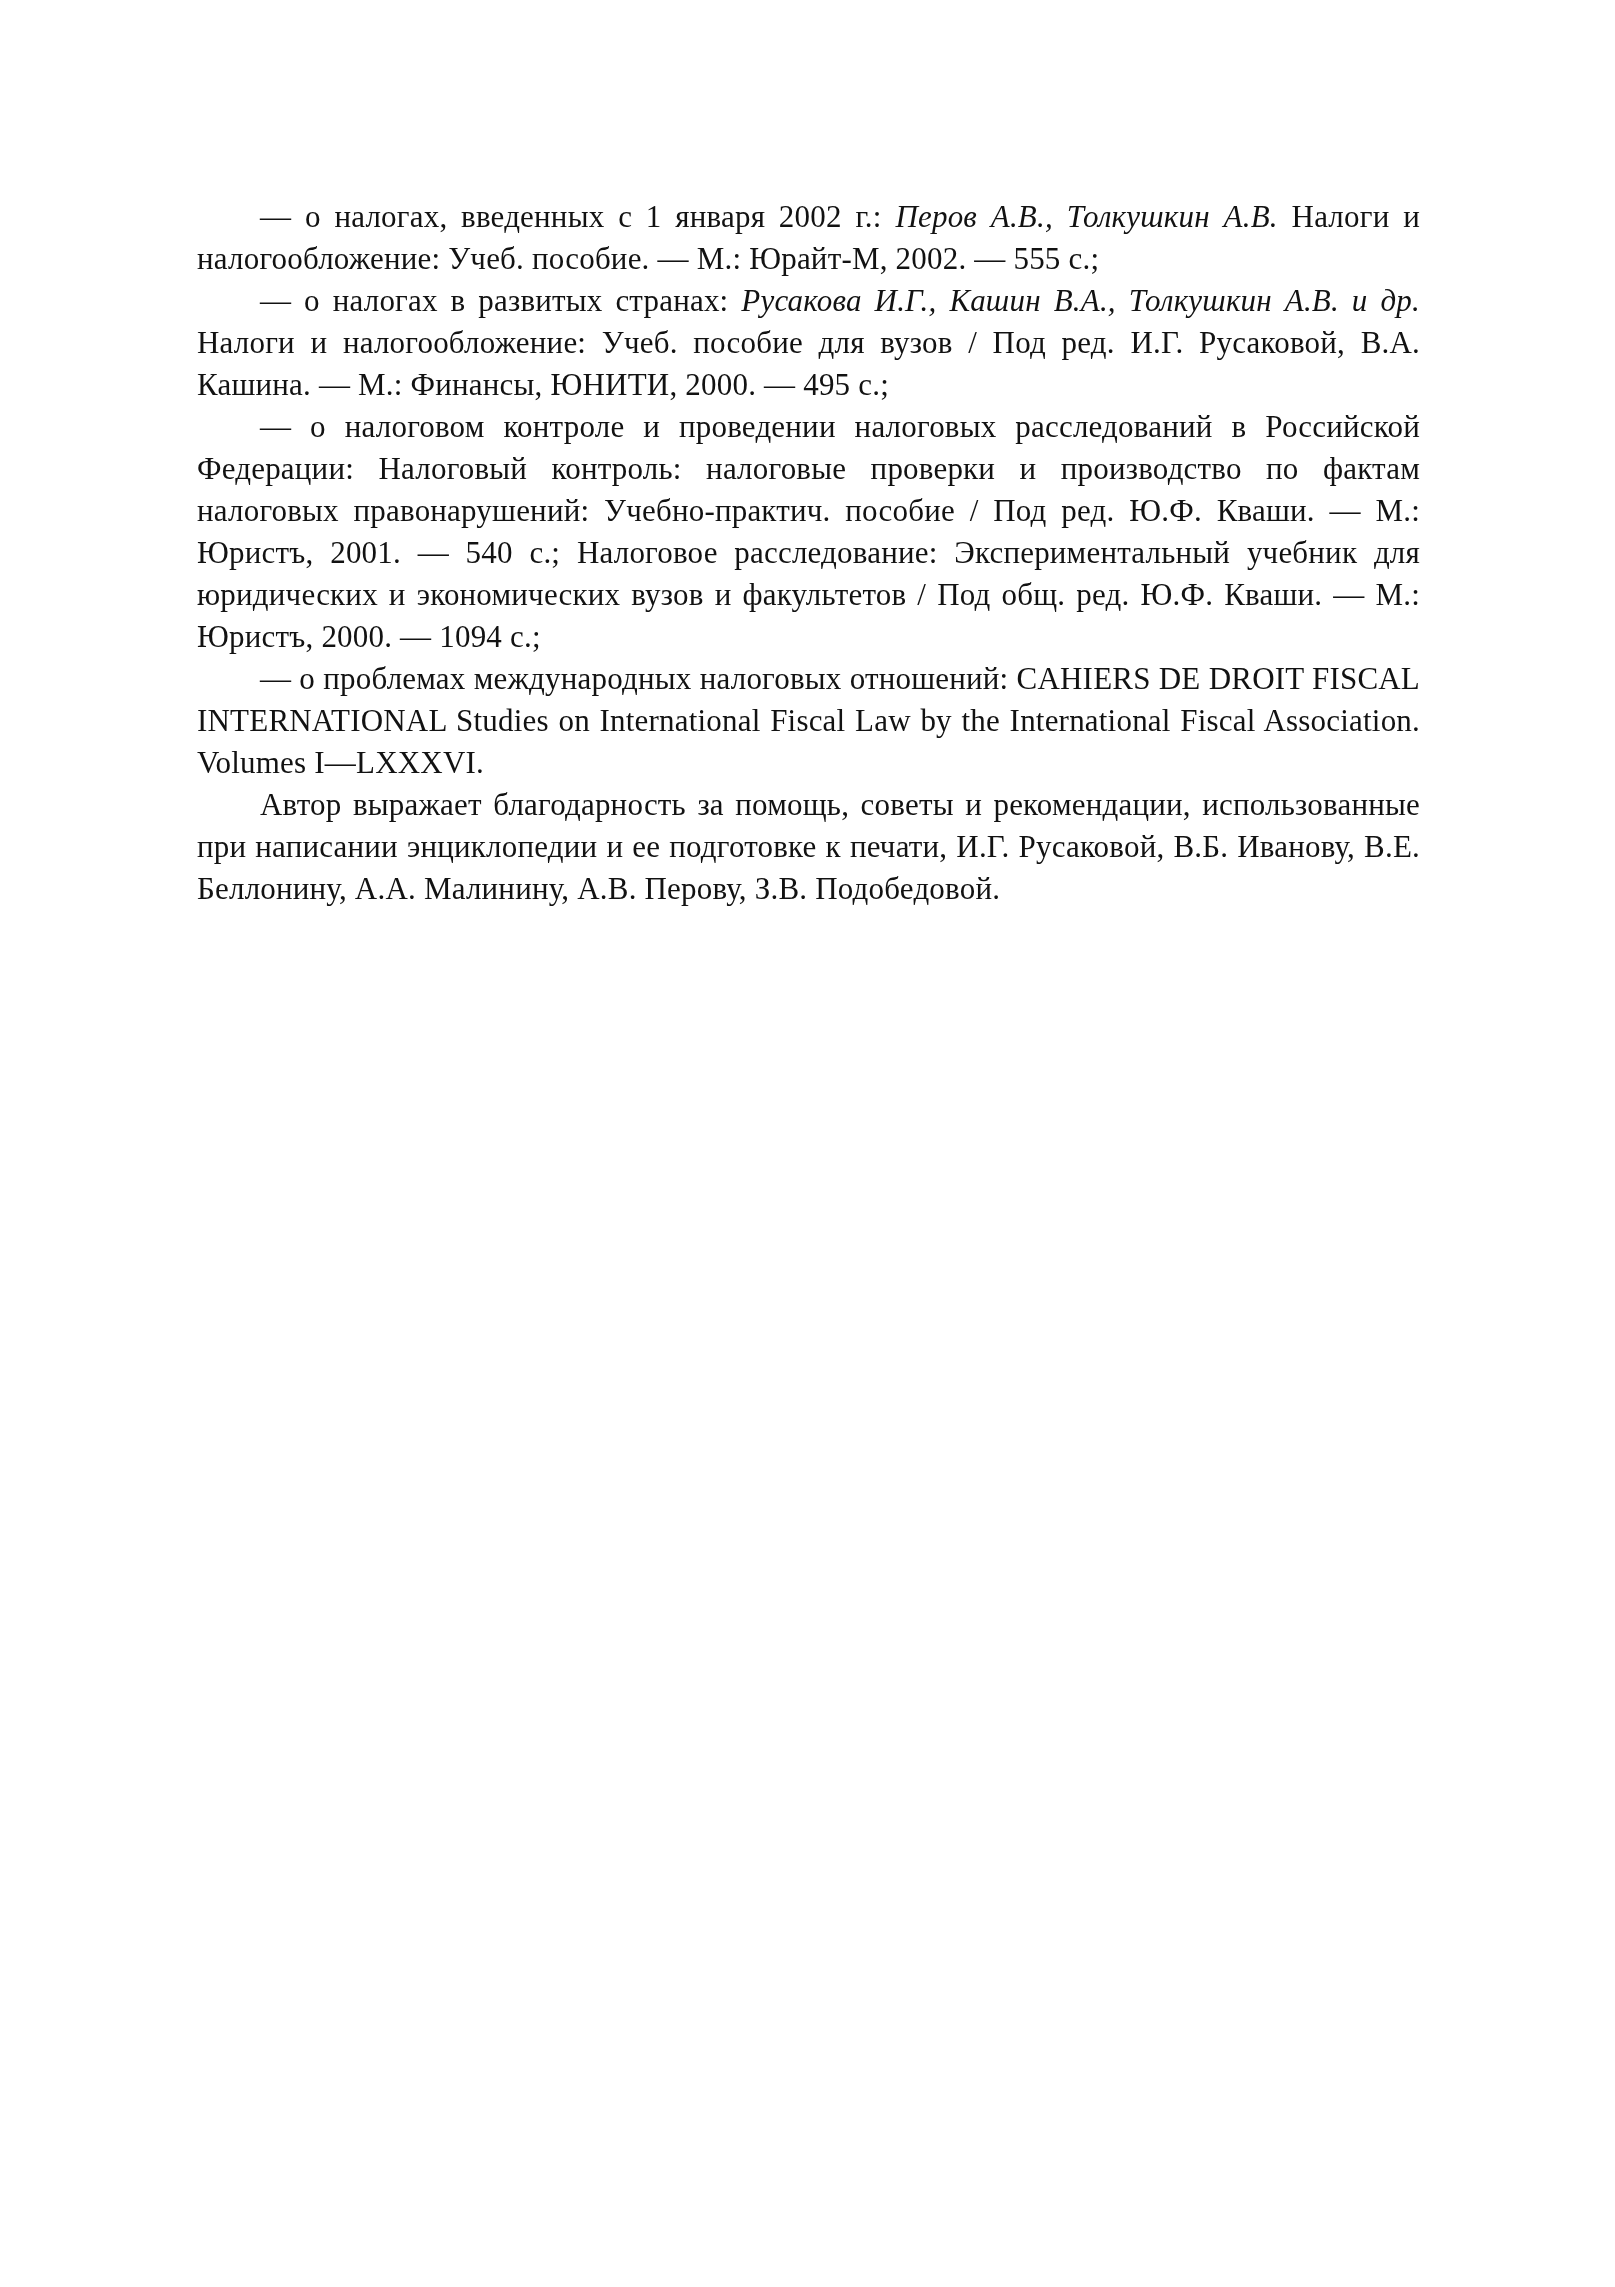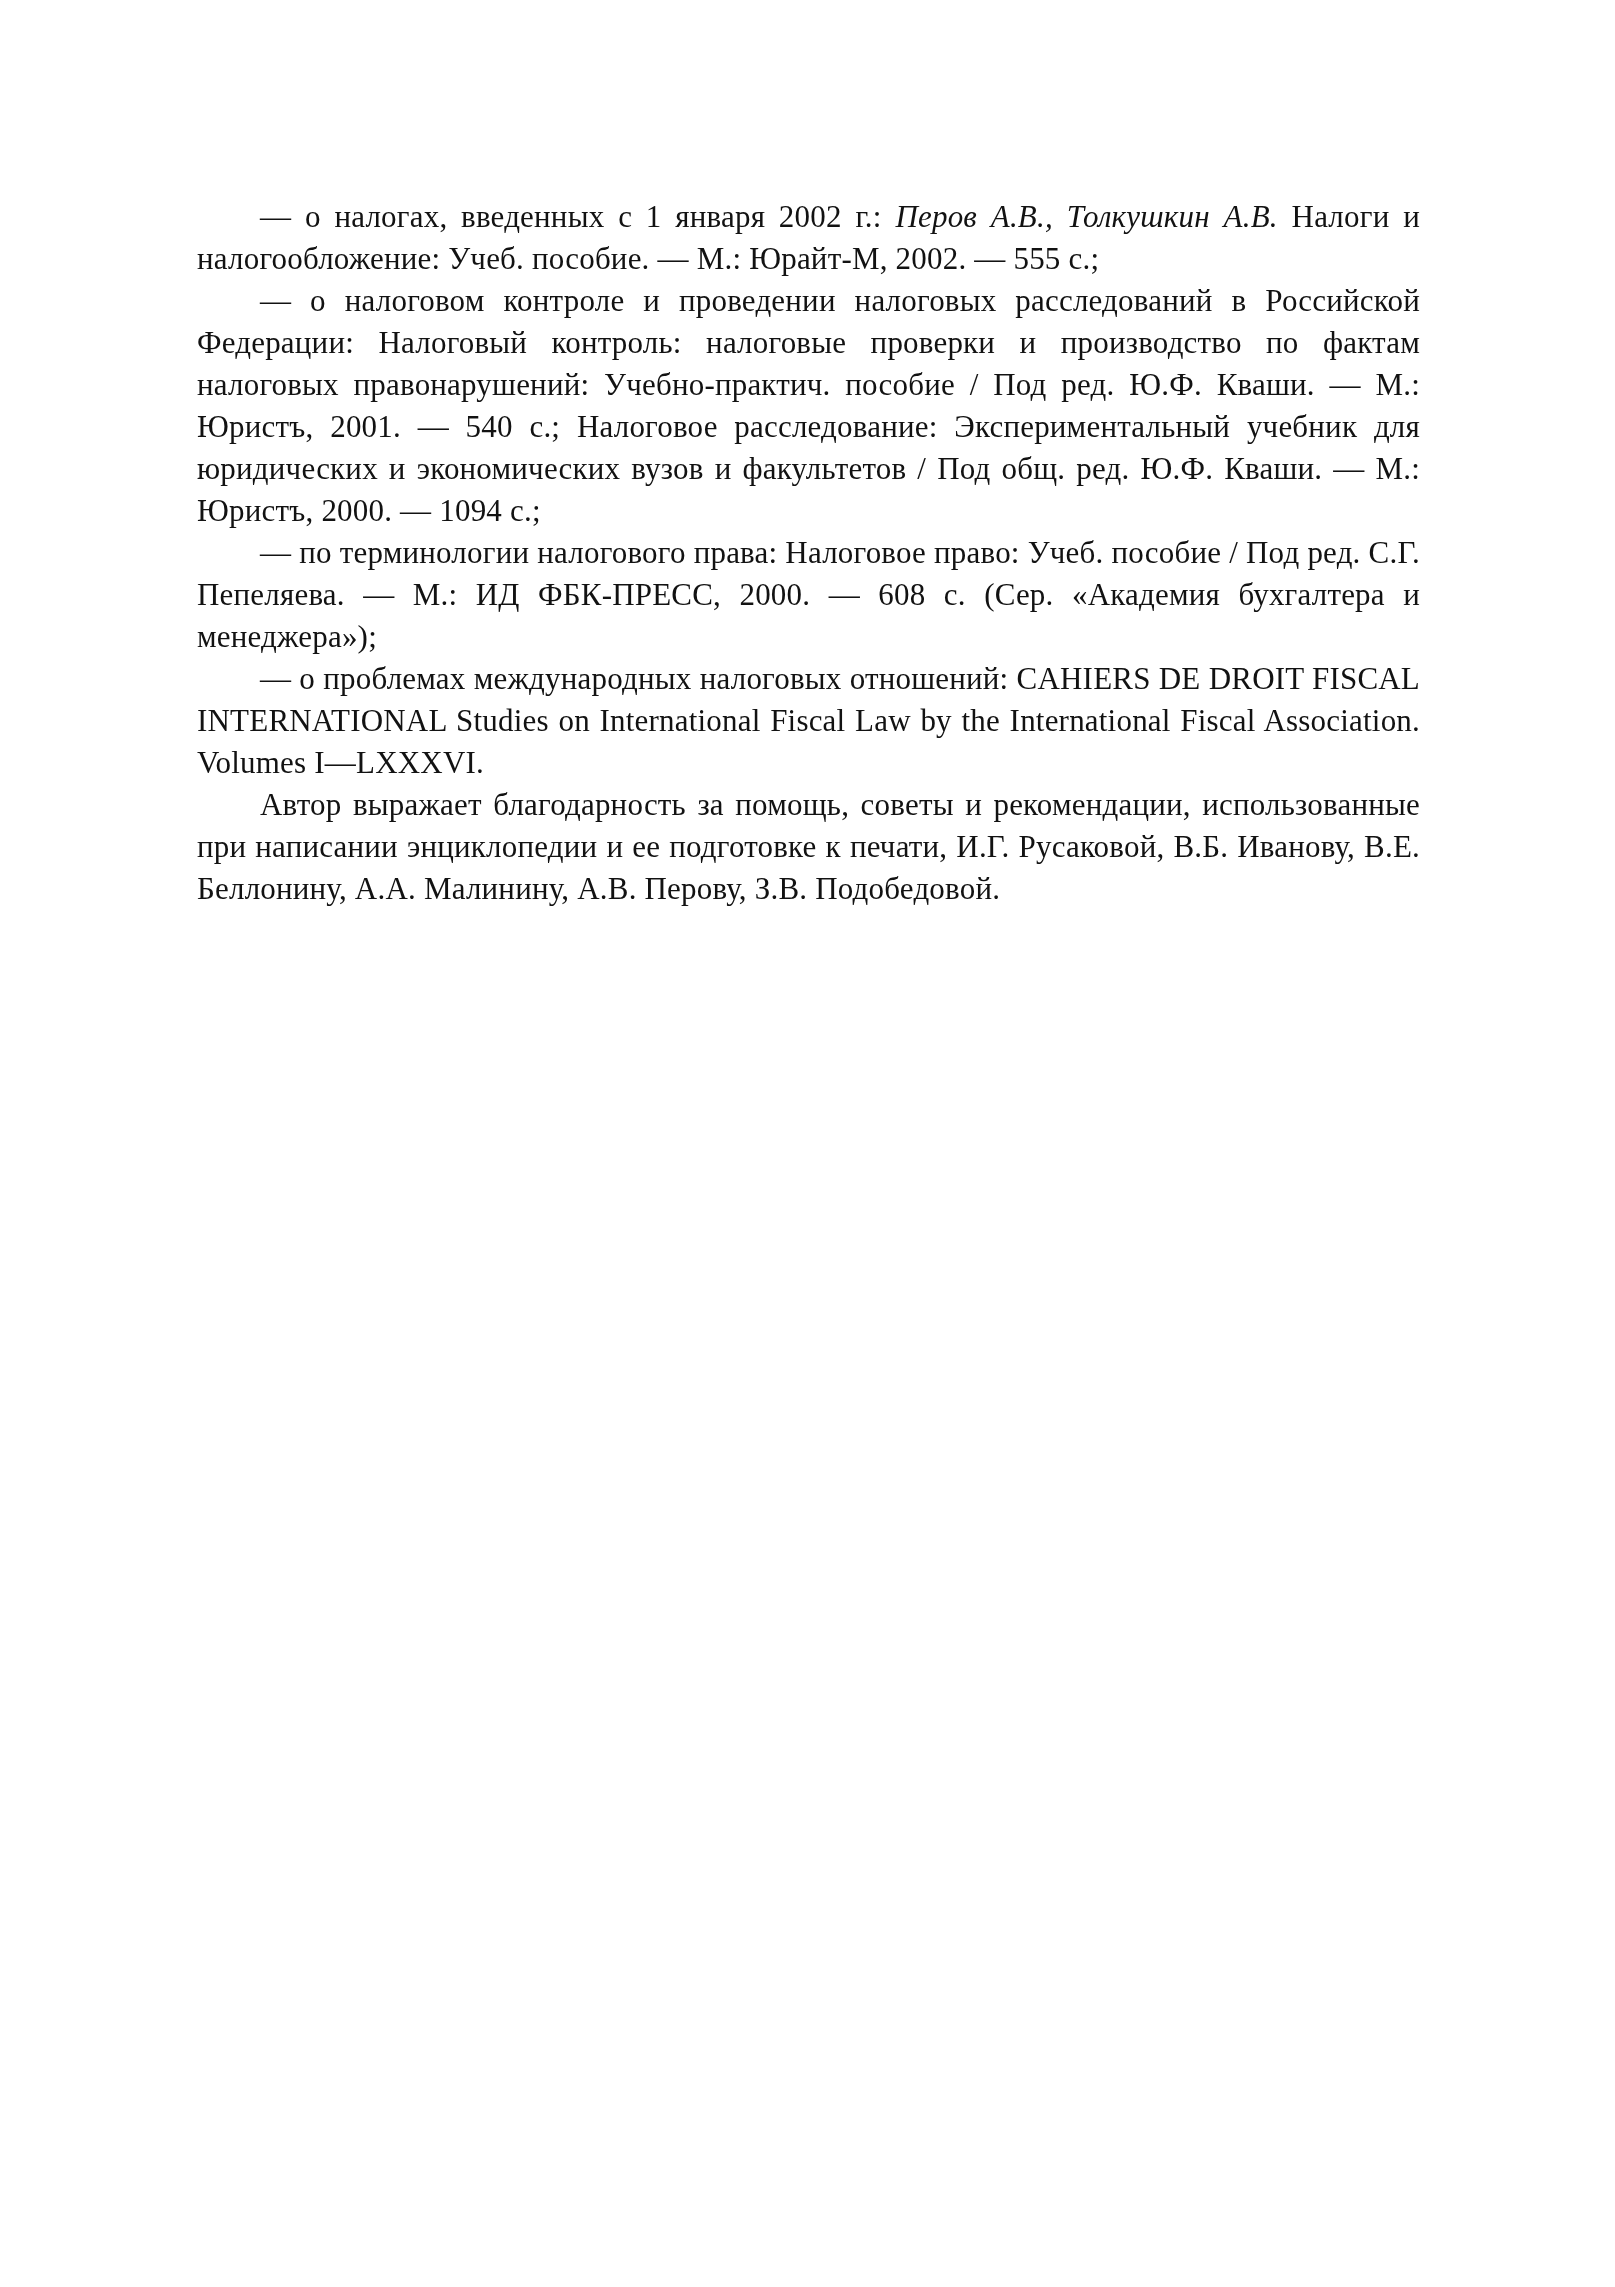--- a/index.html
+++ b/index.html
@@ -38,19 +38,19 @@
     line-height: 0;
     vertical-align: super;
   }
 </style>
 </head>
 <body>
 
 <div class="scan-page">
   <div class="text-block">
       <p class="para"><span>— о налогах, введенных с 1 января 2002 г.: </span><span class="it">Перов А.В., Толкушкин А.В.</span><span> Налоги и налогообложение: Учеб. пособие. — М.: Юрайт-М, 2002. — 555 с.;</span></p>
+      <p class="para"><span>— о налогах в развитых странах: </span><span class="it">Русакова И.Г., Кашин В.А., Толкушкин А.В. и др.</span><span> Налоги и налогообложение: Учеб. пособие для вузов / Под ред. И.Г. Русаковой, В.А. Кашина. — М.: Финансы, ЮНИТИ, 2000. — 495 с.;</span></p>
       <p class="para"><span>— о налоговом контроле и проведении налоговых расследований в Российской Федерации: Налоговый контроль: налоговые проверки и производство по фактам налоговых правонарушений: Учебно-практич. пособие / Под ред. Ю.Ф. Кваши. — М.: Юристъ, 2001. — 540 с.; Налоговое расследование: Экспериментальный учебник для юридических и экономических вузов и факультетов / Под общ. ред. Ю.Ф. Кваши. — М.: Юристъ, 2000. — 1094 с.;</span></p>
-      <p class="para"><span>— по терминологии налогового права: Налоговое право: Учеб. пособие / Под ред. С.Г. Пепеляева. — М.: ИД ФБК-ПРЕСС, 2000. — 608 с. (Сер. «Академия бухгалтера и менеджера»);</span></p>
       <p class="para"><span>— о проблемах международных налоговых отношений: CAHIERS DE DROIT FISCAL INTERNATIONAL Studies on International Fiscal Law by the International Fiscal Association. Volumes I—LXXXVI.</span></p>
       <p class="para"><span>Автор выражает благодарность за помощь, советы и рекомендации, использованные при написании энциклопедии и ее подготовке к печати, И.Г. Русаковой, В.Б. Иванову, В.Е. Беллонину, А.А. Малинину, А.В. Перову, З.В. Подобедовой.</span></p>
     </div>
 </div>
 
 
 </body></html>

